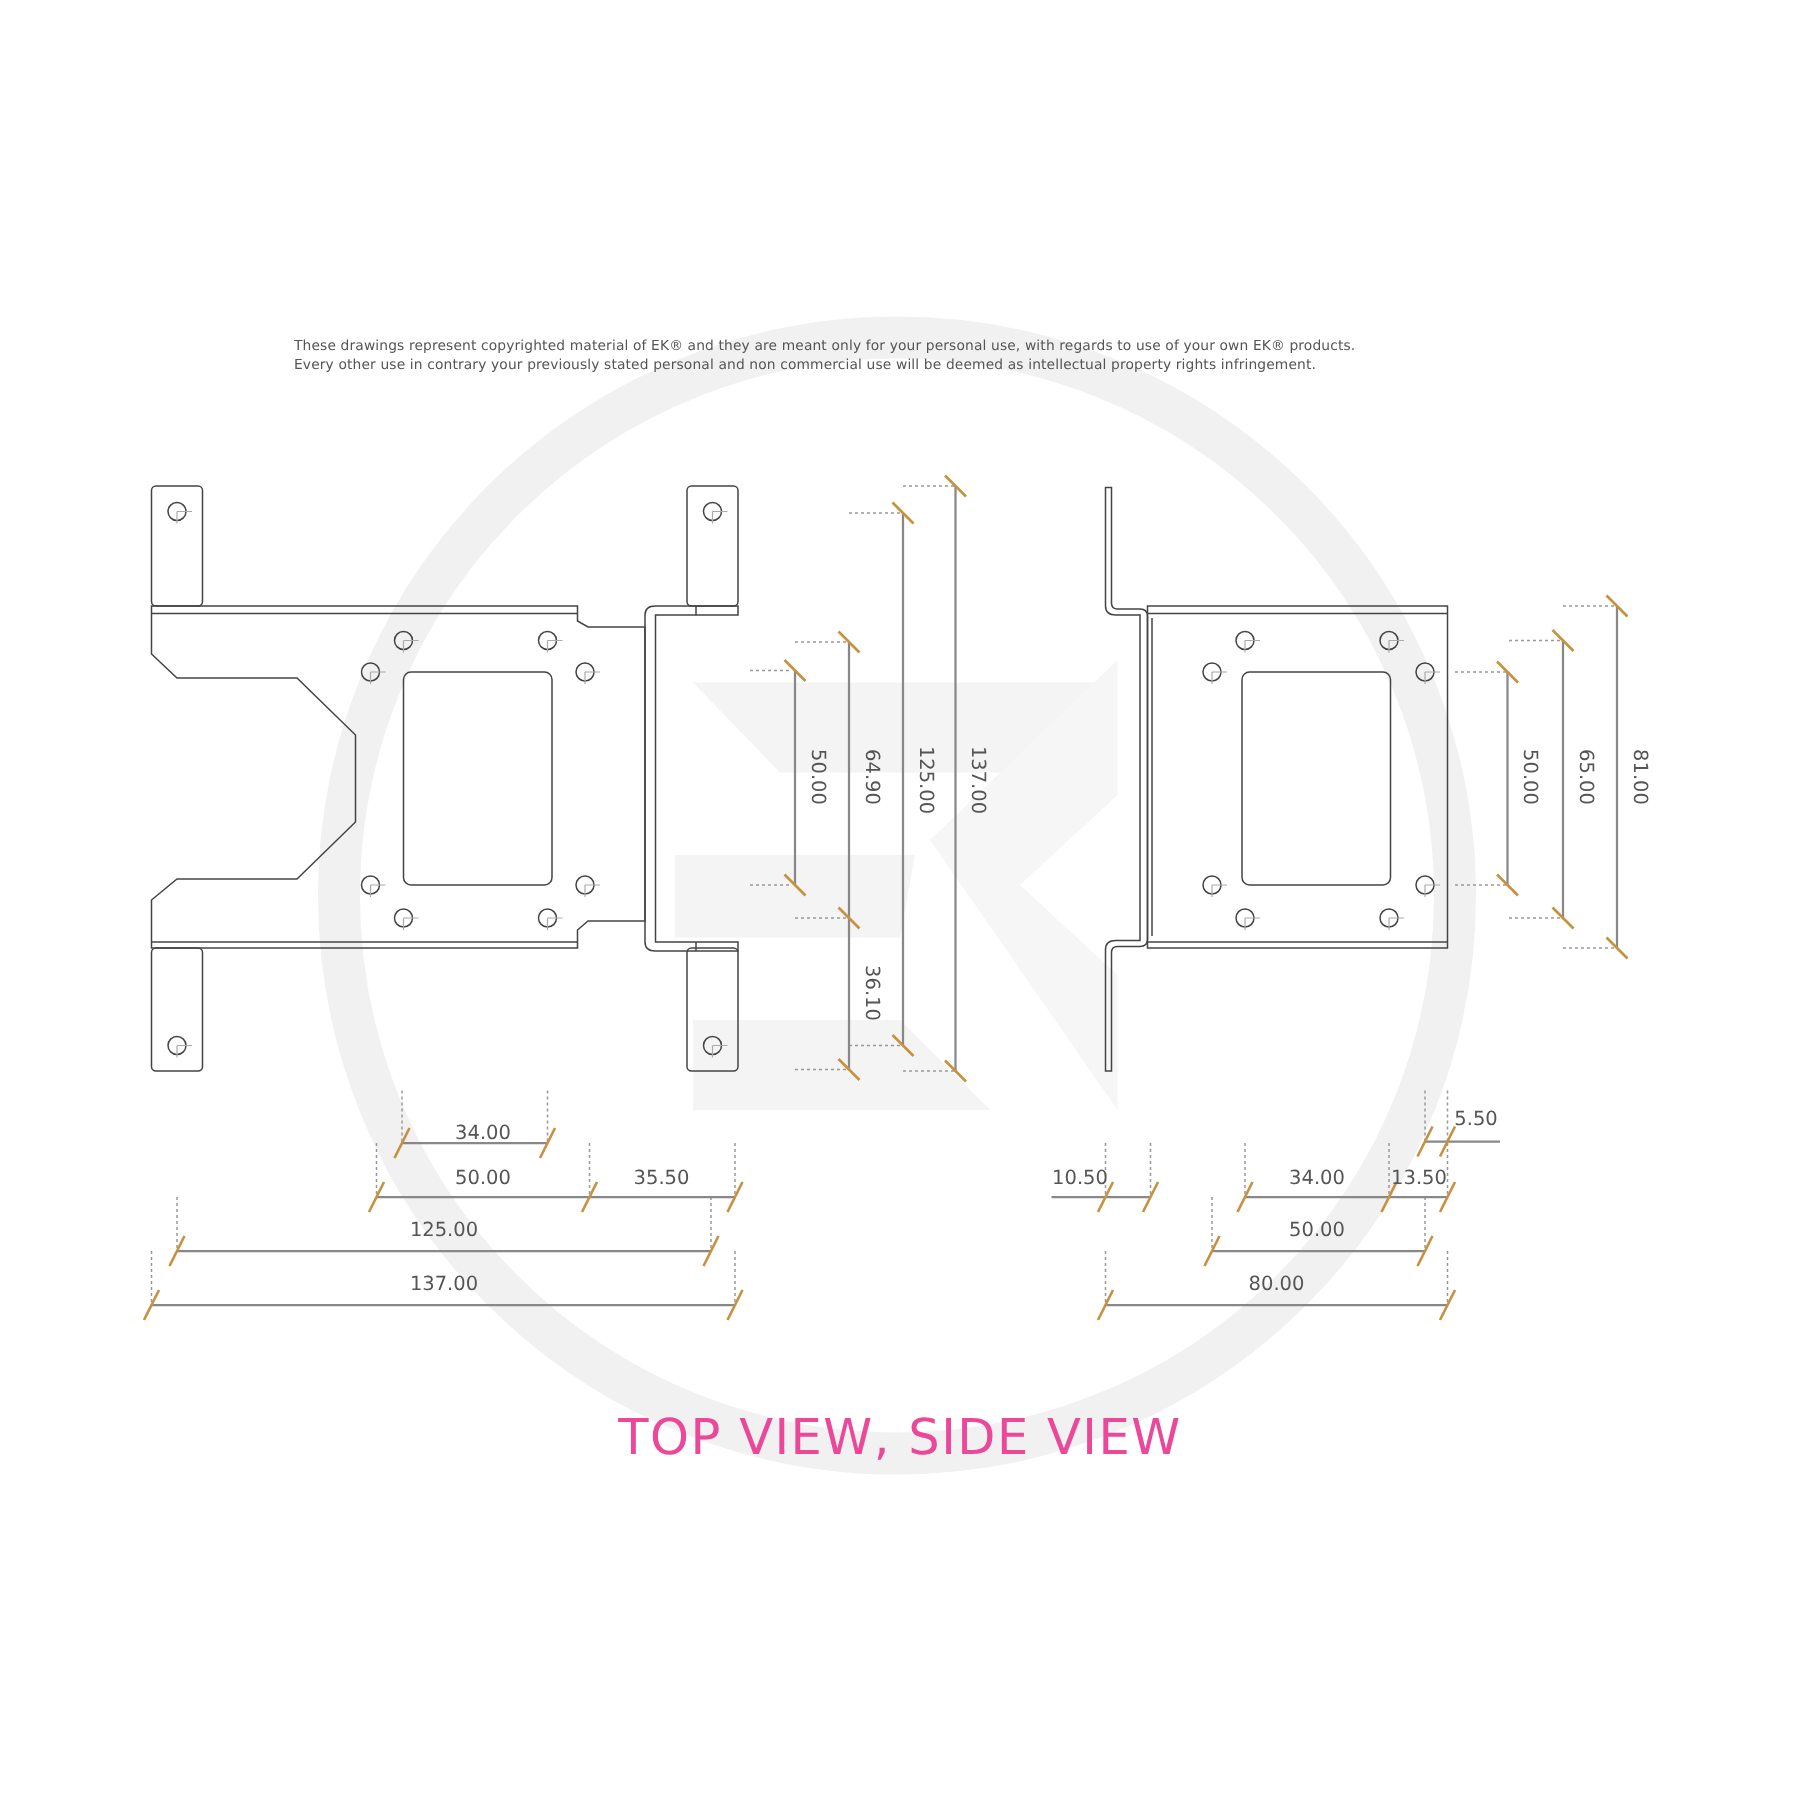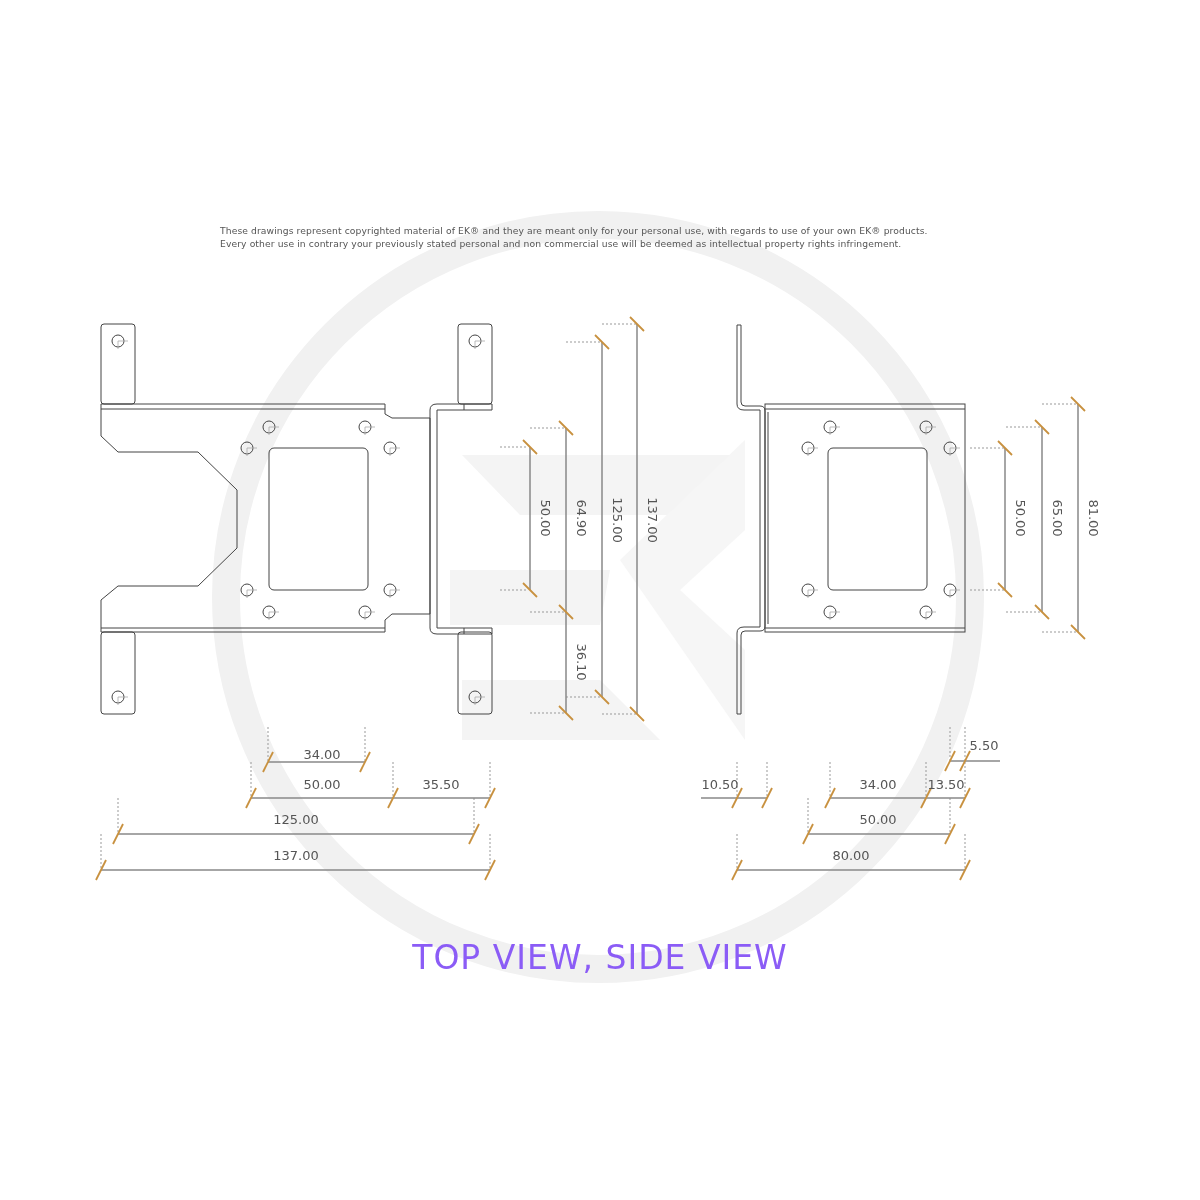--- a/index.html
+++ b/index.html
@@ -1,20 +1,20 @@
 <!DOCTYPE html>
 <html><head>
 <meta charset="utf-8">
 <style>
   html,body{margin:0;padding:0;background:#ffffff;}
   body{width:1200px;height:1200px;position:relative;overflow:hidden;font-family:"DejaVu Sans",sans-serif;}
-  .disclaimer{position:absolute;left:220px;top:224px;width:760px;font-size:9.2px;line-height:13px;color:#555;letter-spacing:0.1px;}
+  .disclaimer{position:absolute;left:196px;top:224px;width:760px;font-size:9.2px;line-height:13px;color:#555;letter-spacing:0.1px;}
   .disclaimer div{white-space:nowrap;}
   svg{position:absolute;left:0;top:0;}
-  .title{position:absolute;left:0;width:1200px;top:938px;text-align:center;font-size:33px;color:#8b5cf6;letter-spacing:1px;font-family:"DejaVu Sans",sans-serif;font-weight:normal;}
+  .title{position:absolute;left:0;width:1200px;top:938px;text-align:center;font-size:33px;color:#ec4899;letter-spacing:1px;font-family:"DejaVu Sans",sans-serif;font-weight:normal;}
   .dim{font-family:"DejaVu Sans",sans-serif;font-size:13px;fill:#555;}
 </style>
 </head>
 <body>
 
 <svg width="1200" height="1200" viewBox="0 0 1200 1200">
 
   <g>
     <circle cx="598" cy="597" r="372" fill="none" stroke="#f1f1f1" stroke-width="28"></circle>
     <path d="M462 455 L740 455 L700 515 L520 515 Z" fill="#f4f4f4"></path>

